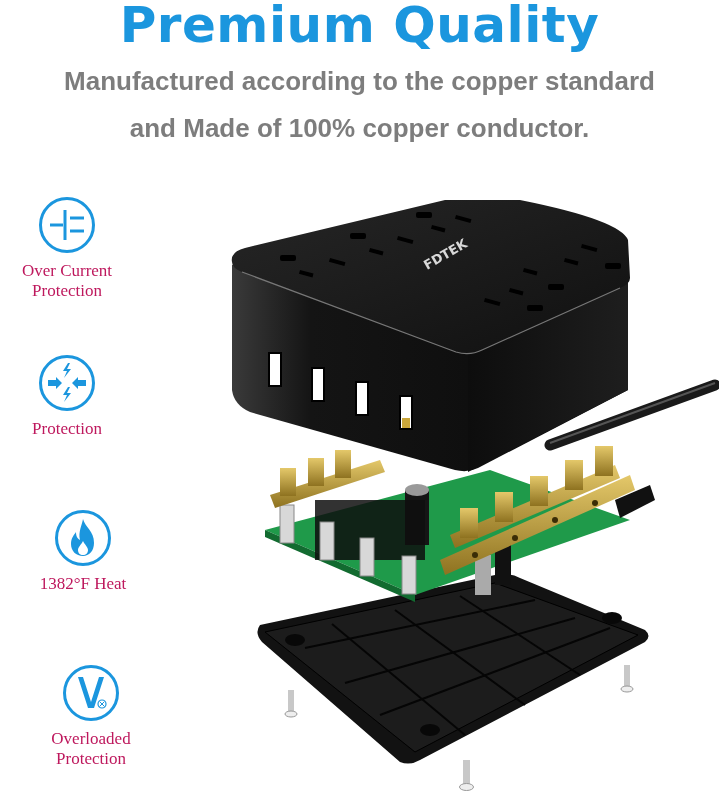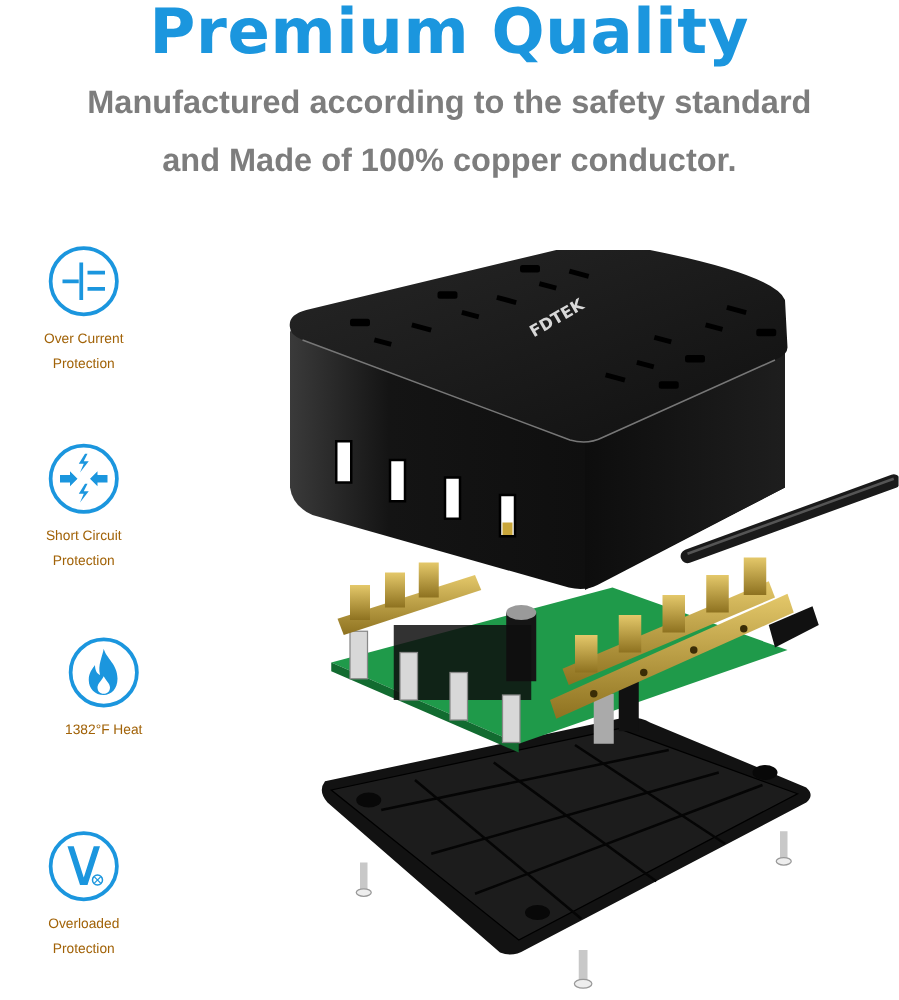--- a/index.html
+++ b/index.html
@@ -4,29 +4,29 @@
 <style>
   html, body { margin:0; padding:0; background:#ffffff; }
   body { width:719px; height:800px; position:relative; overflow:hidden; font-family:"Liberation Sans", sans-serif; }
   .title { position:absolute; left:0; width:719px; top:-4px; text-align:center; font-family:"DejaVu Sans", sans-serif; font-weight:bold; font-size:50px; color:#1b96de; letter-spacing:0.5px; }
   .sub { position:absolute; left:0; width:719px; text-align:center; font-family:"Liberation Sans", sans-serif; font-weight:bold; font-size:26px; color:#7d7d7d; }
   .sub1 { top:66px; }
   .sub2 { top:113px; }
   .feature { position:absolute; left:0; width:134px; text-align:center; }
   .feature .ring { width:56px; height:56px; border:3px solid #1b96de; border-radius:50%; margin:0 auto; position:relative; box-sizing:border-box; }
   .feature .ring svg { position:absolute; left:0; top:0; width:50px; height:50px; }
-  .feature .label { font-family:Liberation Sans, sans-serif; font-size:11px; color:#a16207; line-height:20px; margin-top:8px; }
-  .f1 { top:197px; } .f2 { top:355px; } .f3 { top:510px;margin-left:16px; } .f4 { top:665px; }
+  .feature .label { font-family:Liberation Serif, serif; font-size:17px; color:#be185d; line-height:20px; margin-top:8px; }
+  .f1 { top:197px; } .f2 { top:355px; } .f3 { top:510px;margin-left:16px; } .f4 { top:665px;margin-left:24px; }
   .product { position:absolute; left:220px; top:200px; width:499px; height:600px; }
 </style>
 </head>
 <body>
 
 <div class="title">Premium Quality</div>
-<div class="sub sub1">Manufactured according to the safety standard</div>
+<div class="sub sub1">Manufactured according to the copper standard</div>
 <div class="sub sub2">and Made of 100% copper conductor.</div>
 
 <div class="feature f1">
   <div class="ring">
     <svg viewBox="0 0 50 50">
       <line x1="8" y1="25" x2="21" y2="25" stroke="#1b96de" stroke-width="3"></line>
       <line x1="23" y1="10" x2="23" y2="40" stroke="#1b96de" stroke-width="3"></line>
       <line x1="28" y1="18" x2="42" y2="18" stroke="#1b96de" stroke-width="3"></line>
       <line x1="28" y1="31" x2="42" y2="31" stroke="#1b96de" stroke-width="3"></line>
     </svg>
@@ -40,21 +40,20 @@
 <div class="feature f2">
   <div class="ring">
     <svg viewBox="0 0 50 50">
       <path d="M6 22 h8 v-3 l6 6 l-6 6 v-3 h-8z" fill="#1b96de"></path>
       <path d="M44 22 h-8 v-3 l-6 6 l6 6 v-3 h8z" fill="#1b96de"></path>
       <path d="M26 5 l-5 8 h4 l-3 7 l7 -9 h-4 l3 -6z" fill="#1b96de"></path>
       <path d="M26 29 l-5 8 h4 l-3 7 l7 -9 h-4 l3 -6z" fill="#1b96de"></path>
     </svg>
   </div>
   <div class="label">
-    <div>Short Circuit</div>
     <div>Protection</div>
   </div>
 </div>
 
 <div class="feature f3">
   <div class="ring">
     <svg viewBox="0 0 50 50">
       <path d="M25 6 C27 14 36 18 36 30 C36 38 31 43 25 43 C18 43 13 38 13 31 C13 25 16 22 18 19 C18 24 20 26 22 27 C20 19 24 12 25 6 Z" fill="#1b96de"></path>
       <path d="M25 28 C27 32 30 34 30 37 C30 40 28 42 25 42 C22 42 20 40 20 37 C20 34 23 32 25 28 Z" fill="#ffffff"></path>
     </svg>

